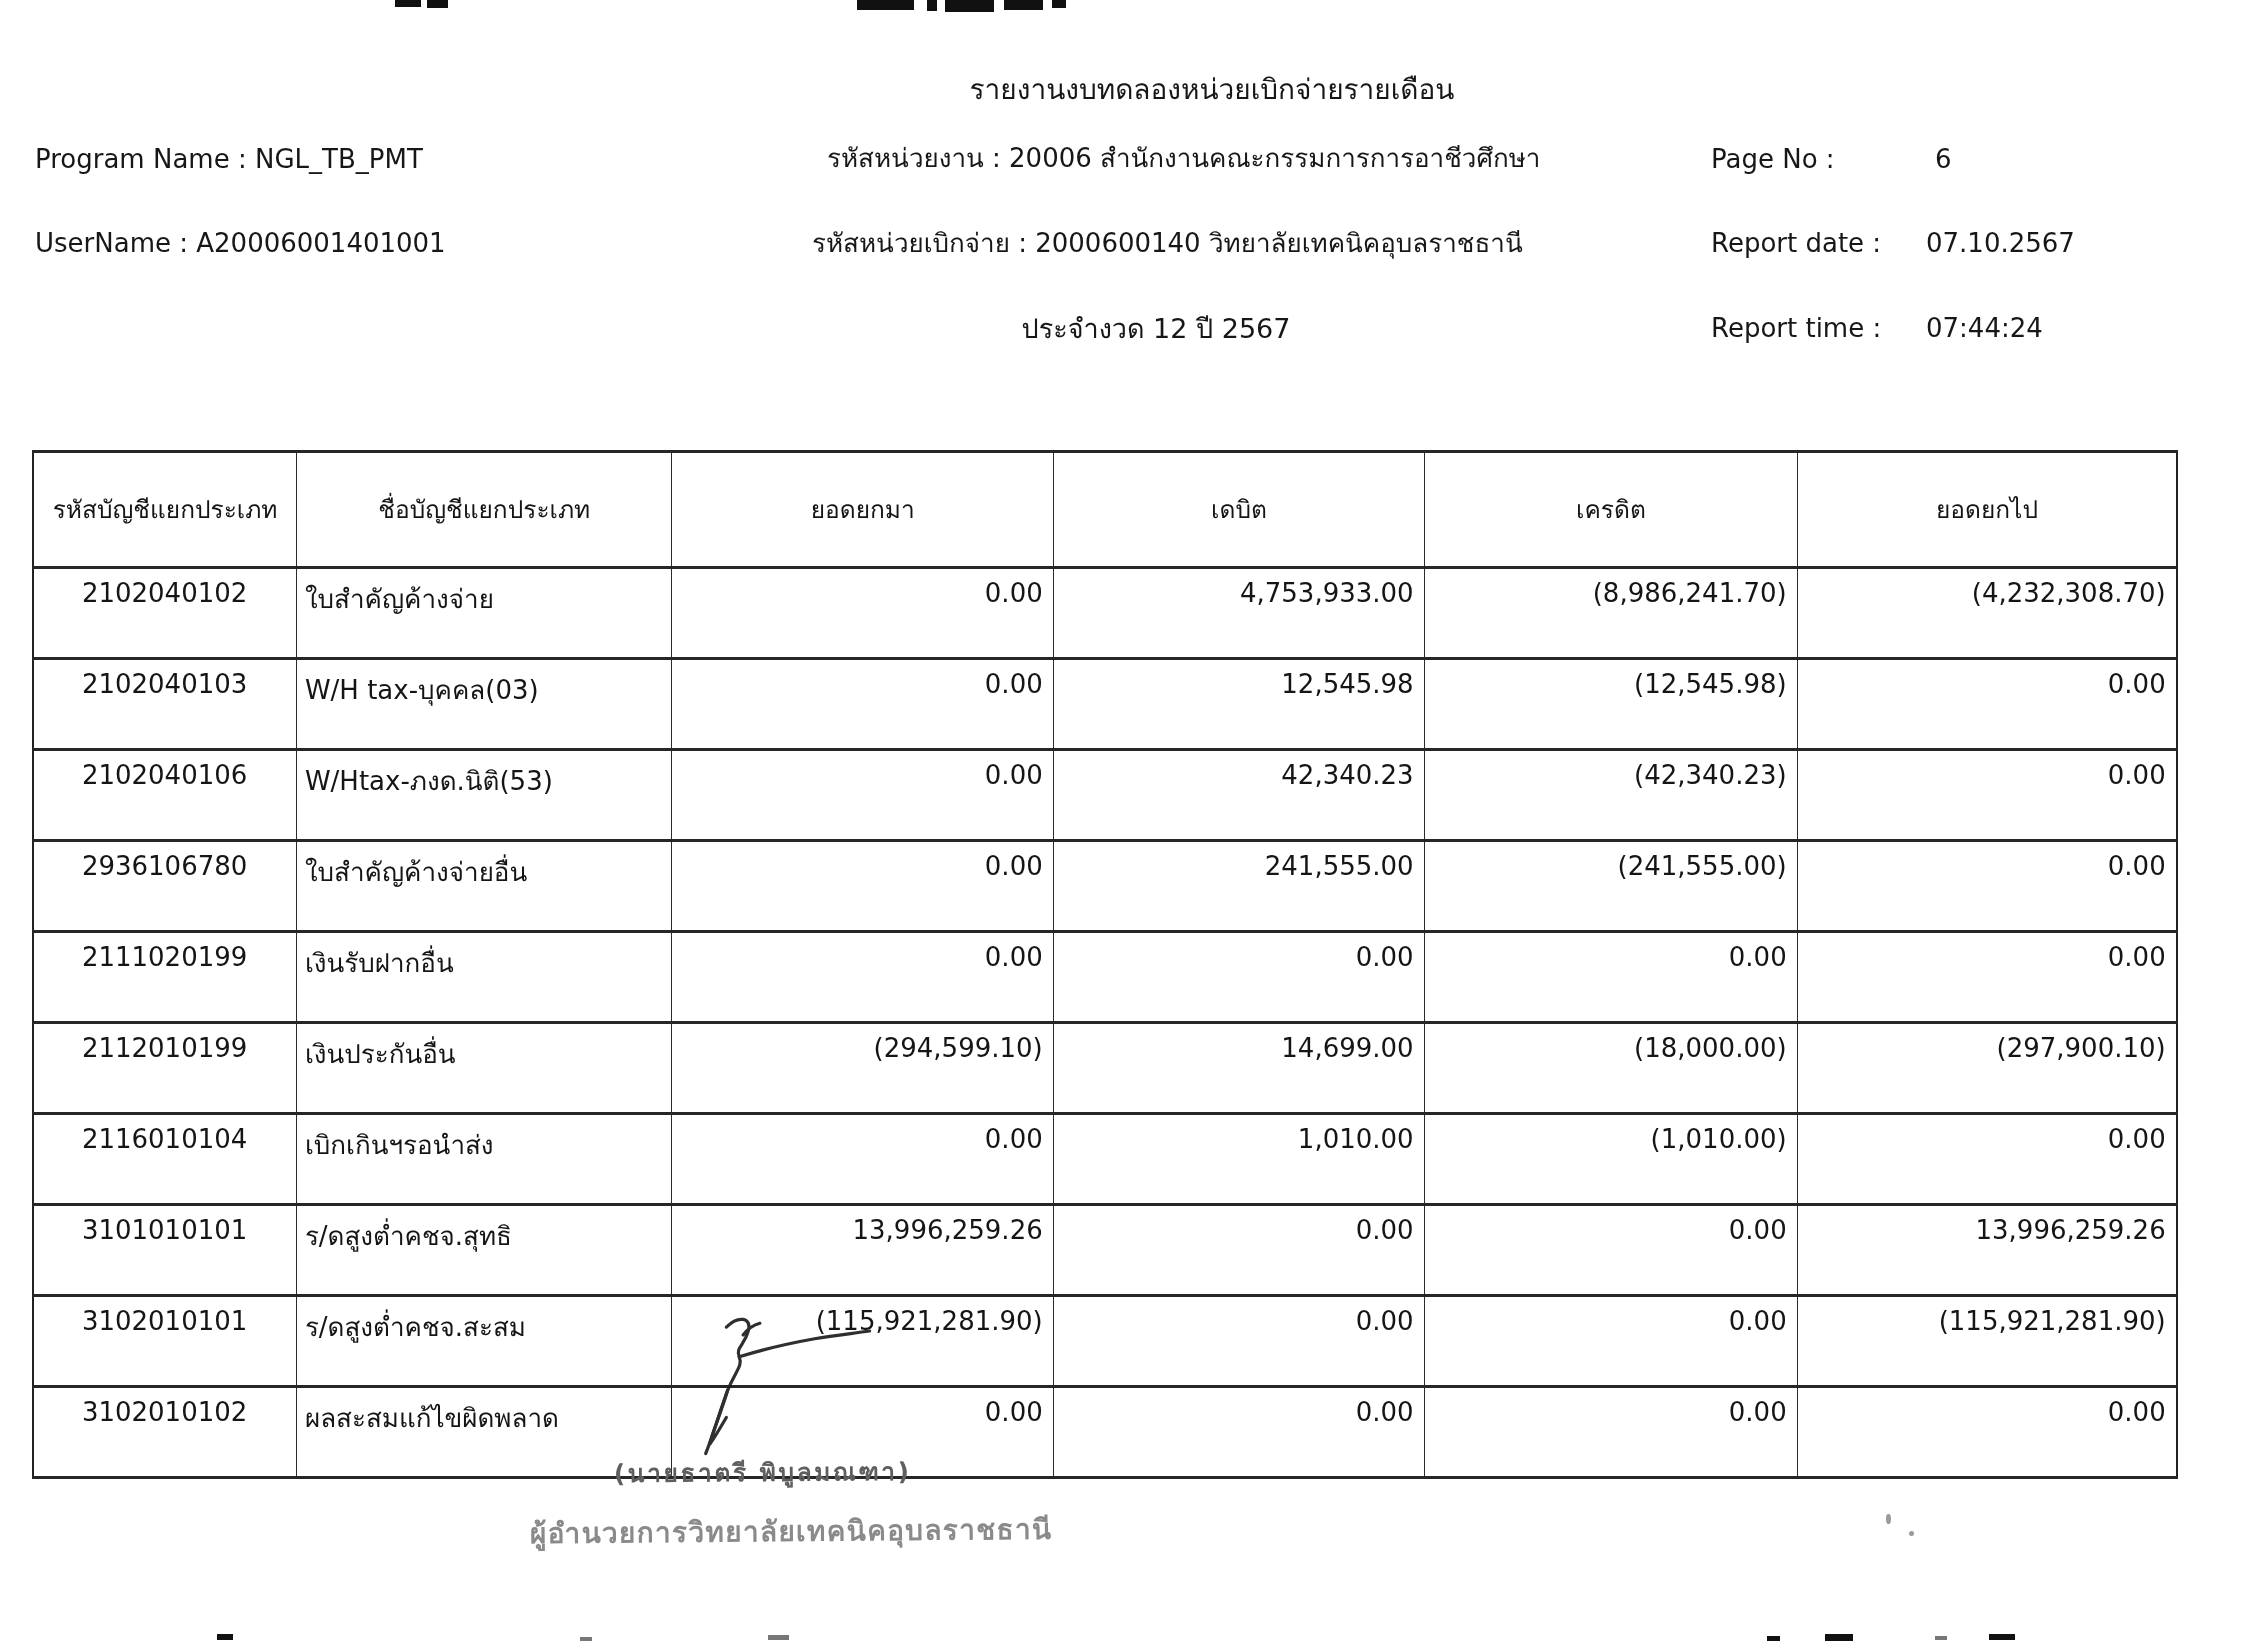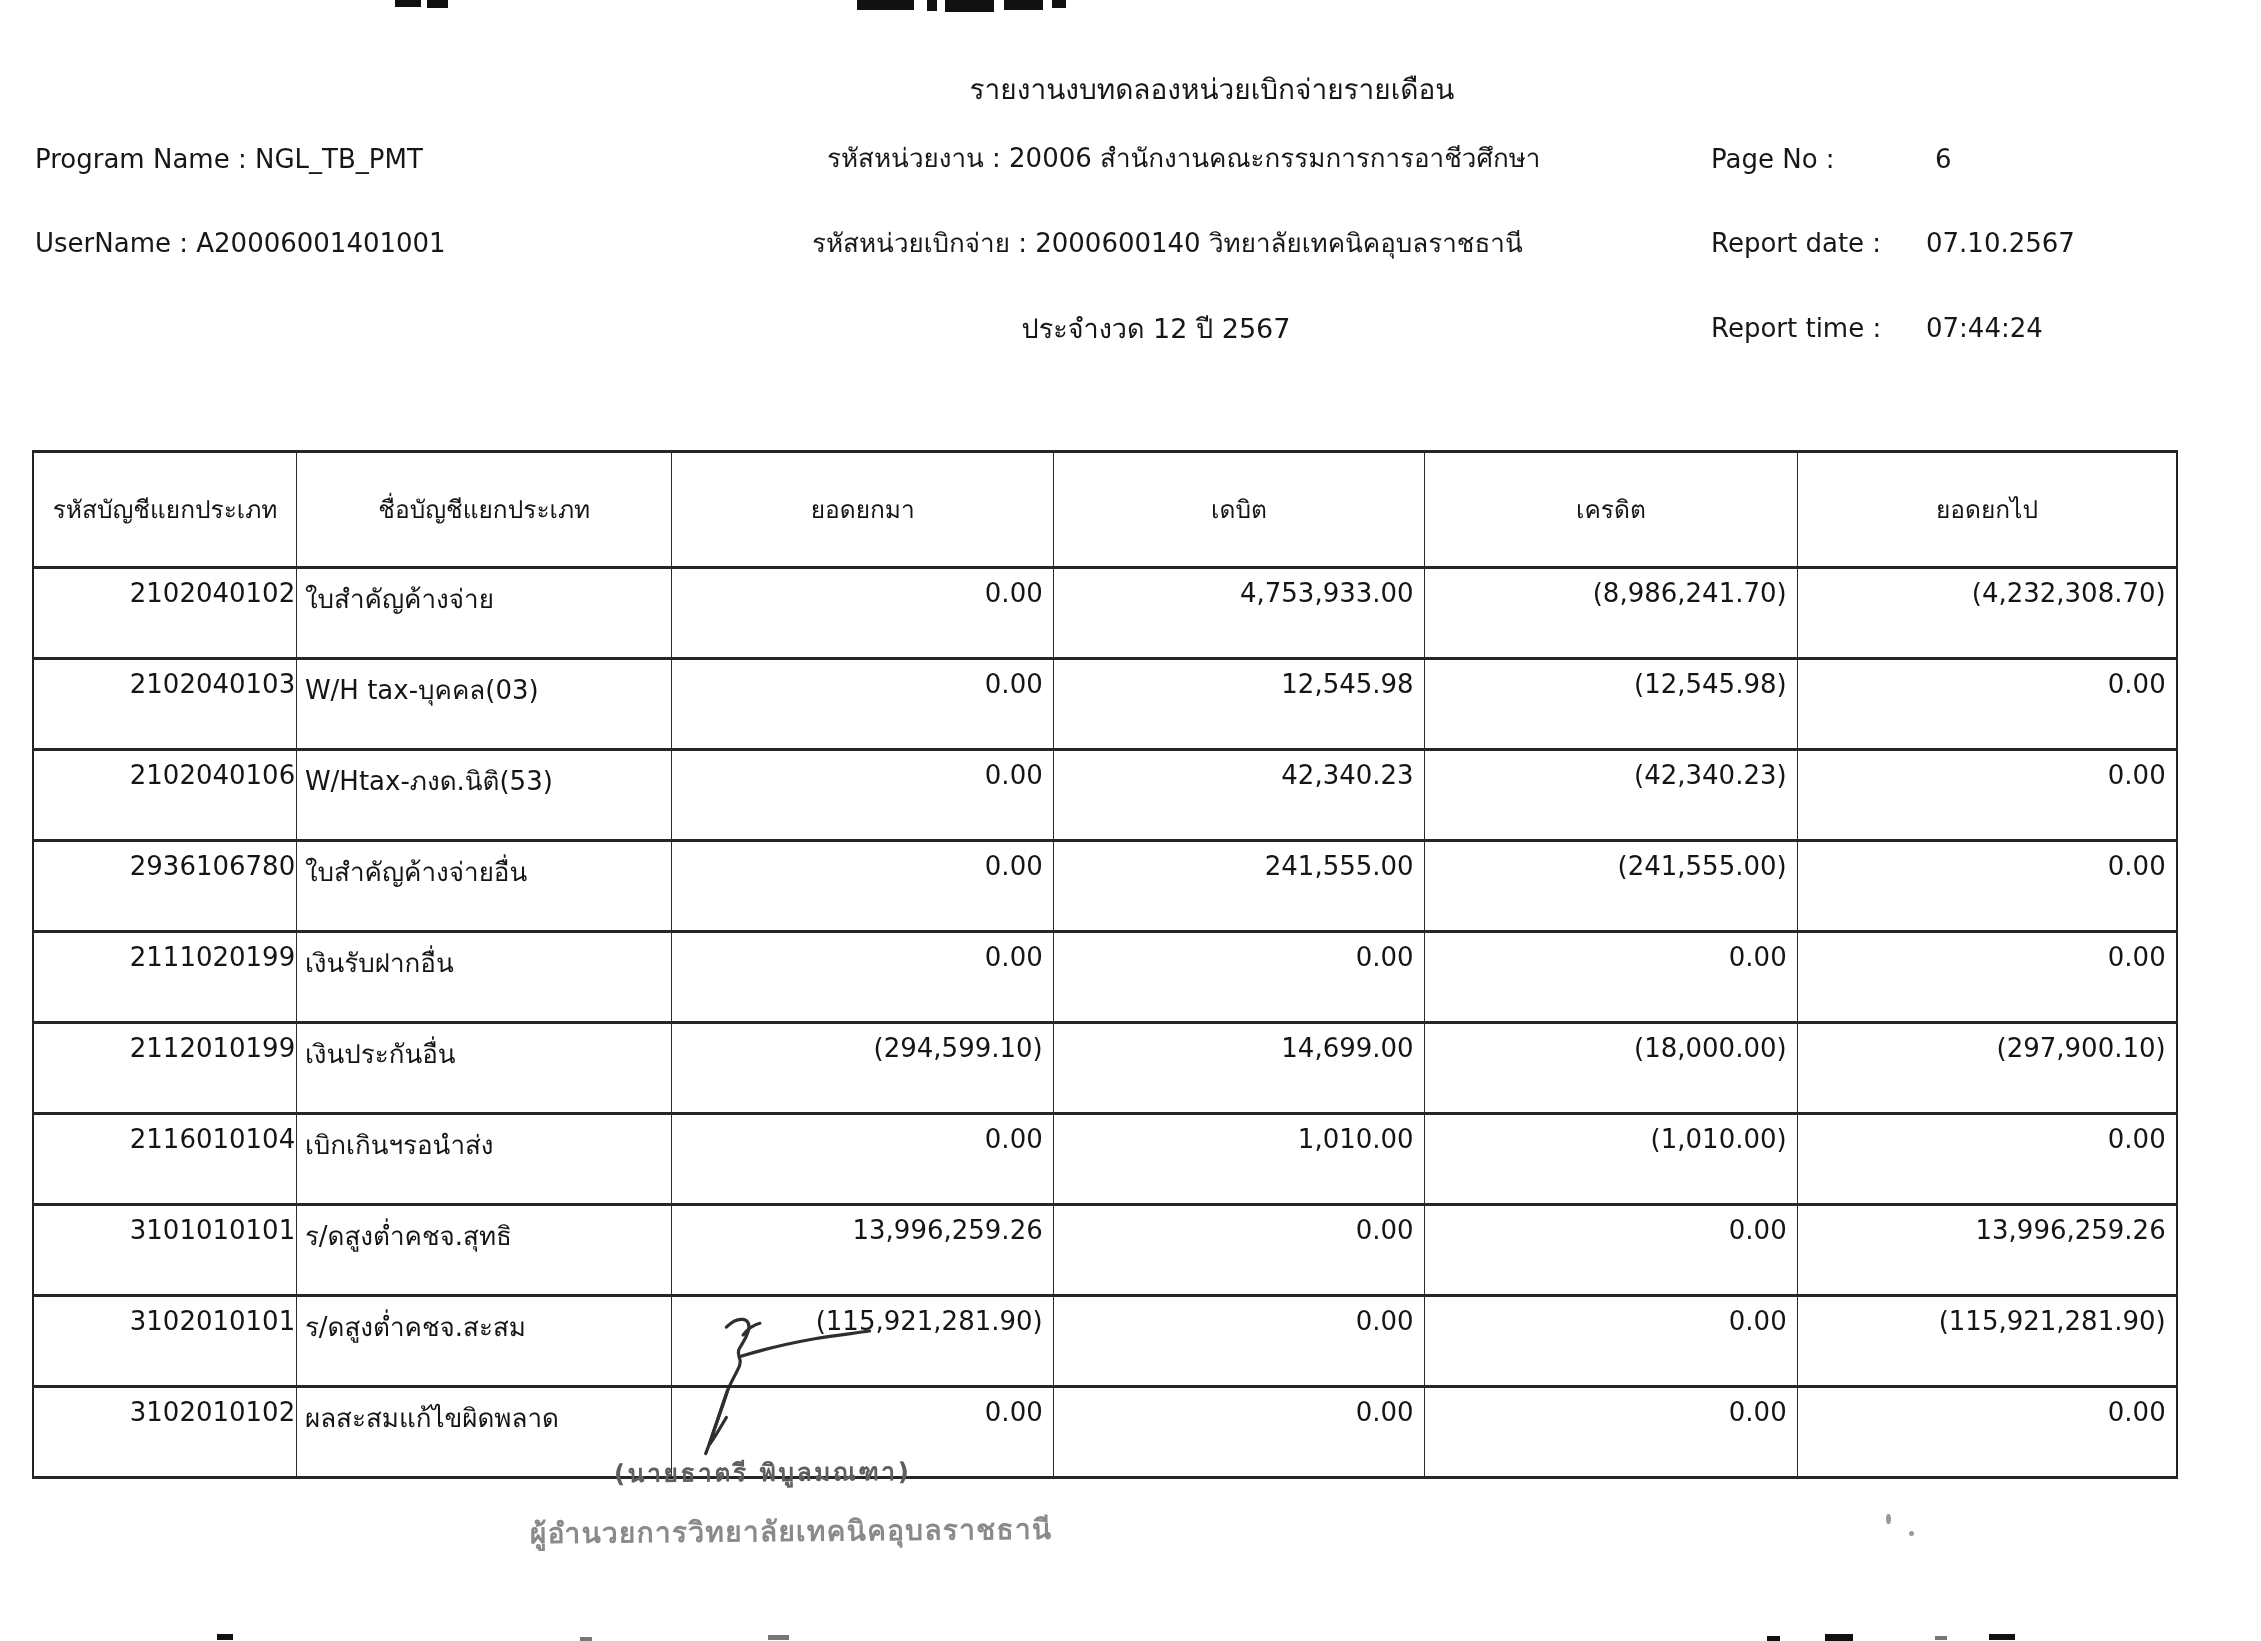--- a/index.html
+++ b/index.html
@@ -50,21 +50,21 @@
     font-weight:400;
     text-align:center;
     vertical-align:middle;
     font-size:24.5px;
   }
   #trial-balance td{
     height:78px;
     vertical-align:top;
     padding-top:9px;
   }
-  td.c-code{text-align:right;padding-left:0;}
+  td.c-code{text-align:center;padding-left:0;}
   td.c-name{text-align:left;padding-left:7.7px;}
   td.c-num{text-align:right;padding-right:10.3px;}
   col.w-code{width:12.3%;}
   col.w-name{width:17.5%;}
   col.w-bf{width:17.8%;}
   col.w-db{width:17.3%;}
   col.w-cr{width:17.4%;}
   col.w-cf{width:17.7%;}
 
   

